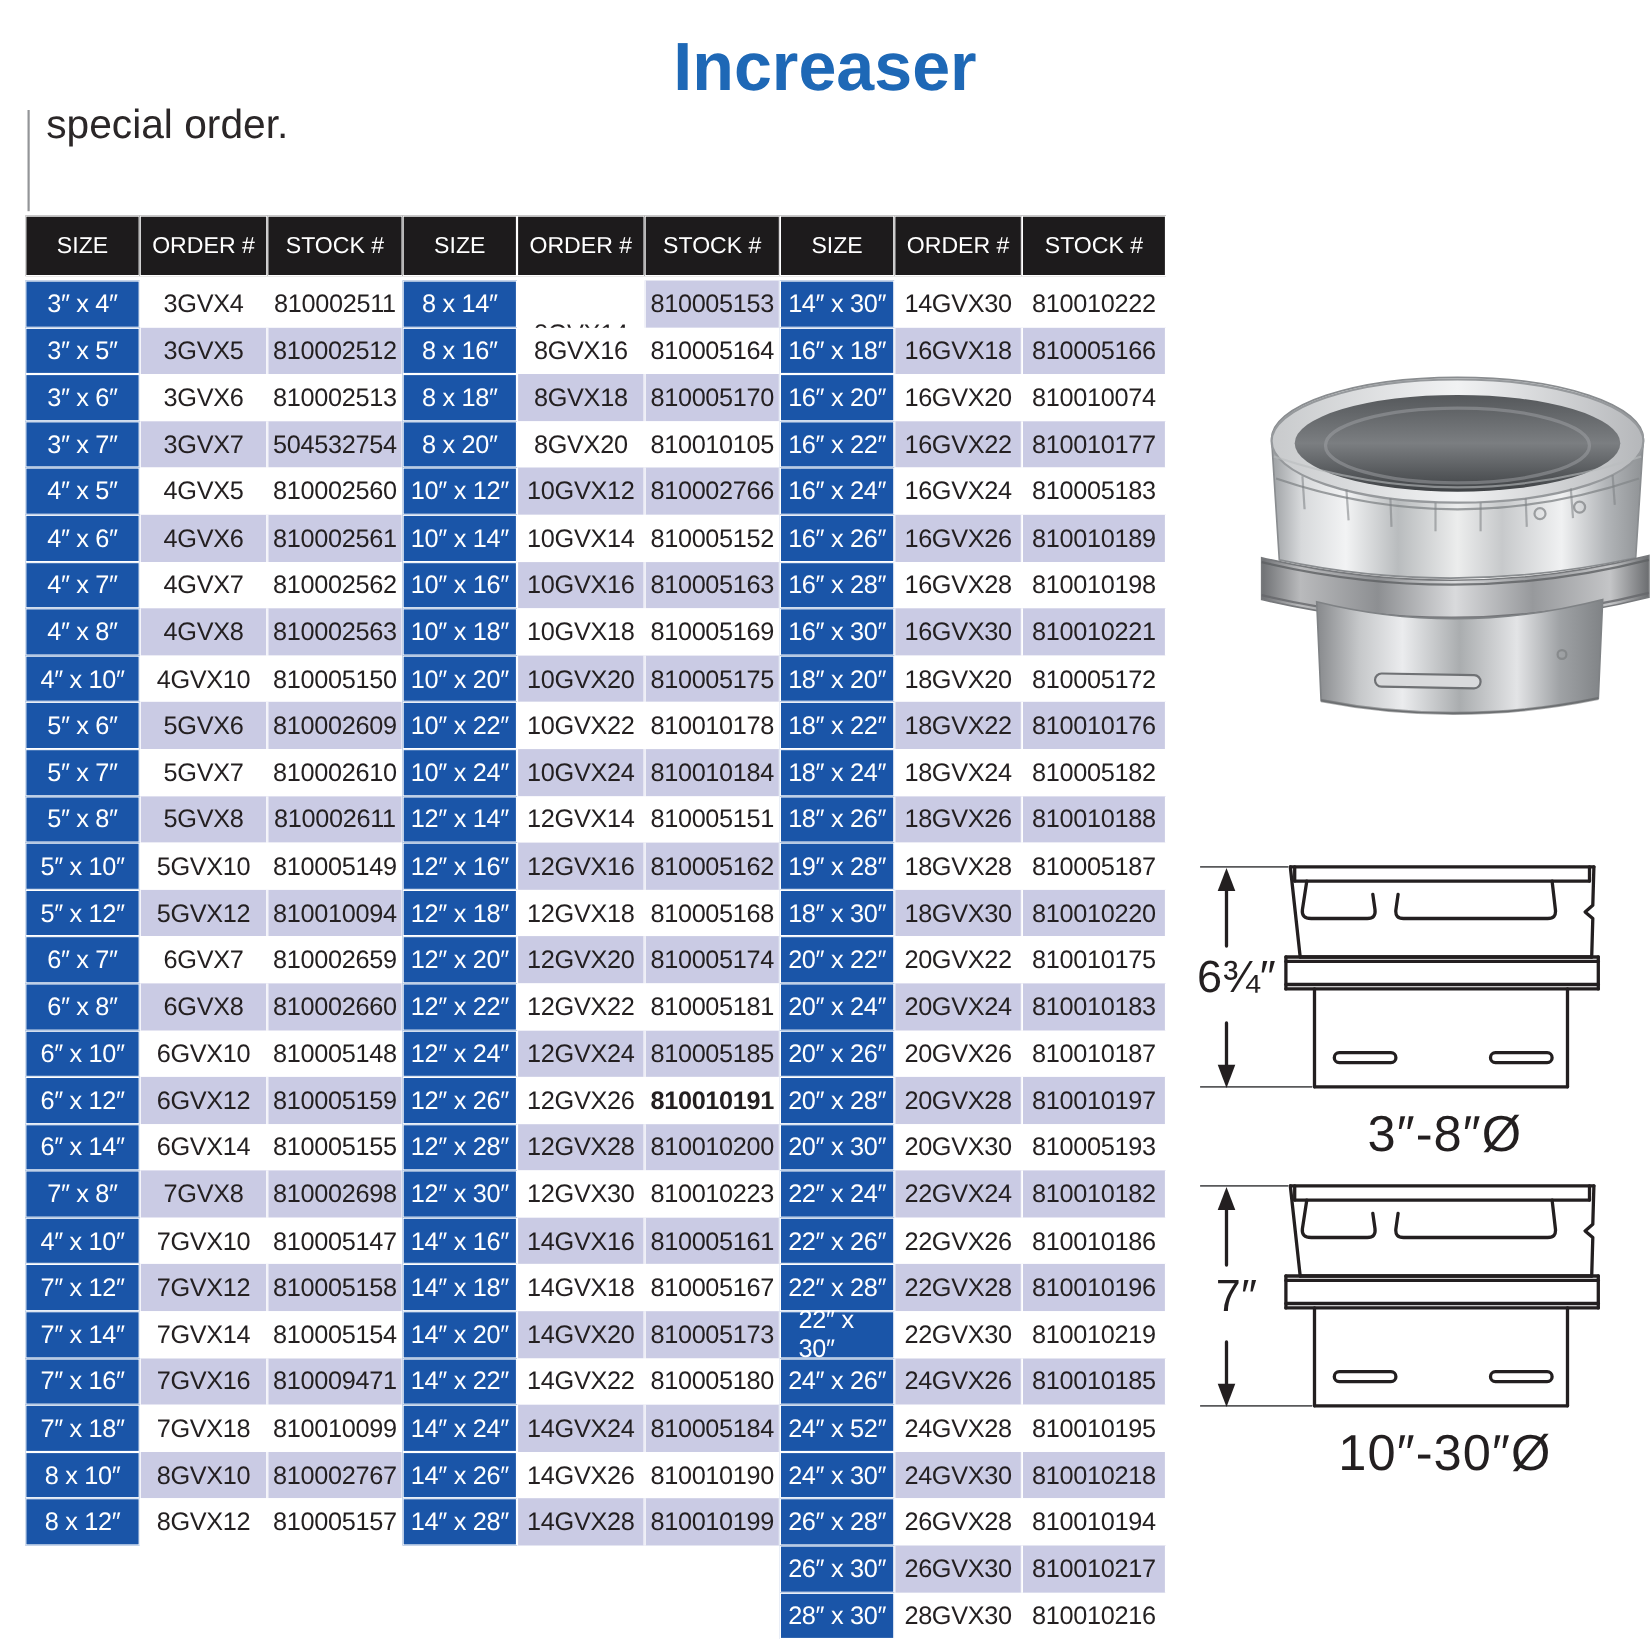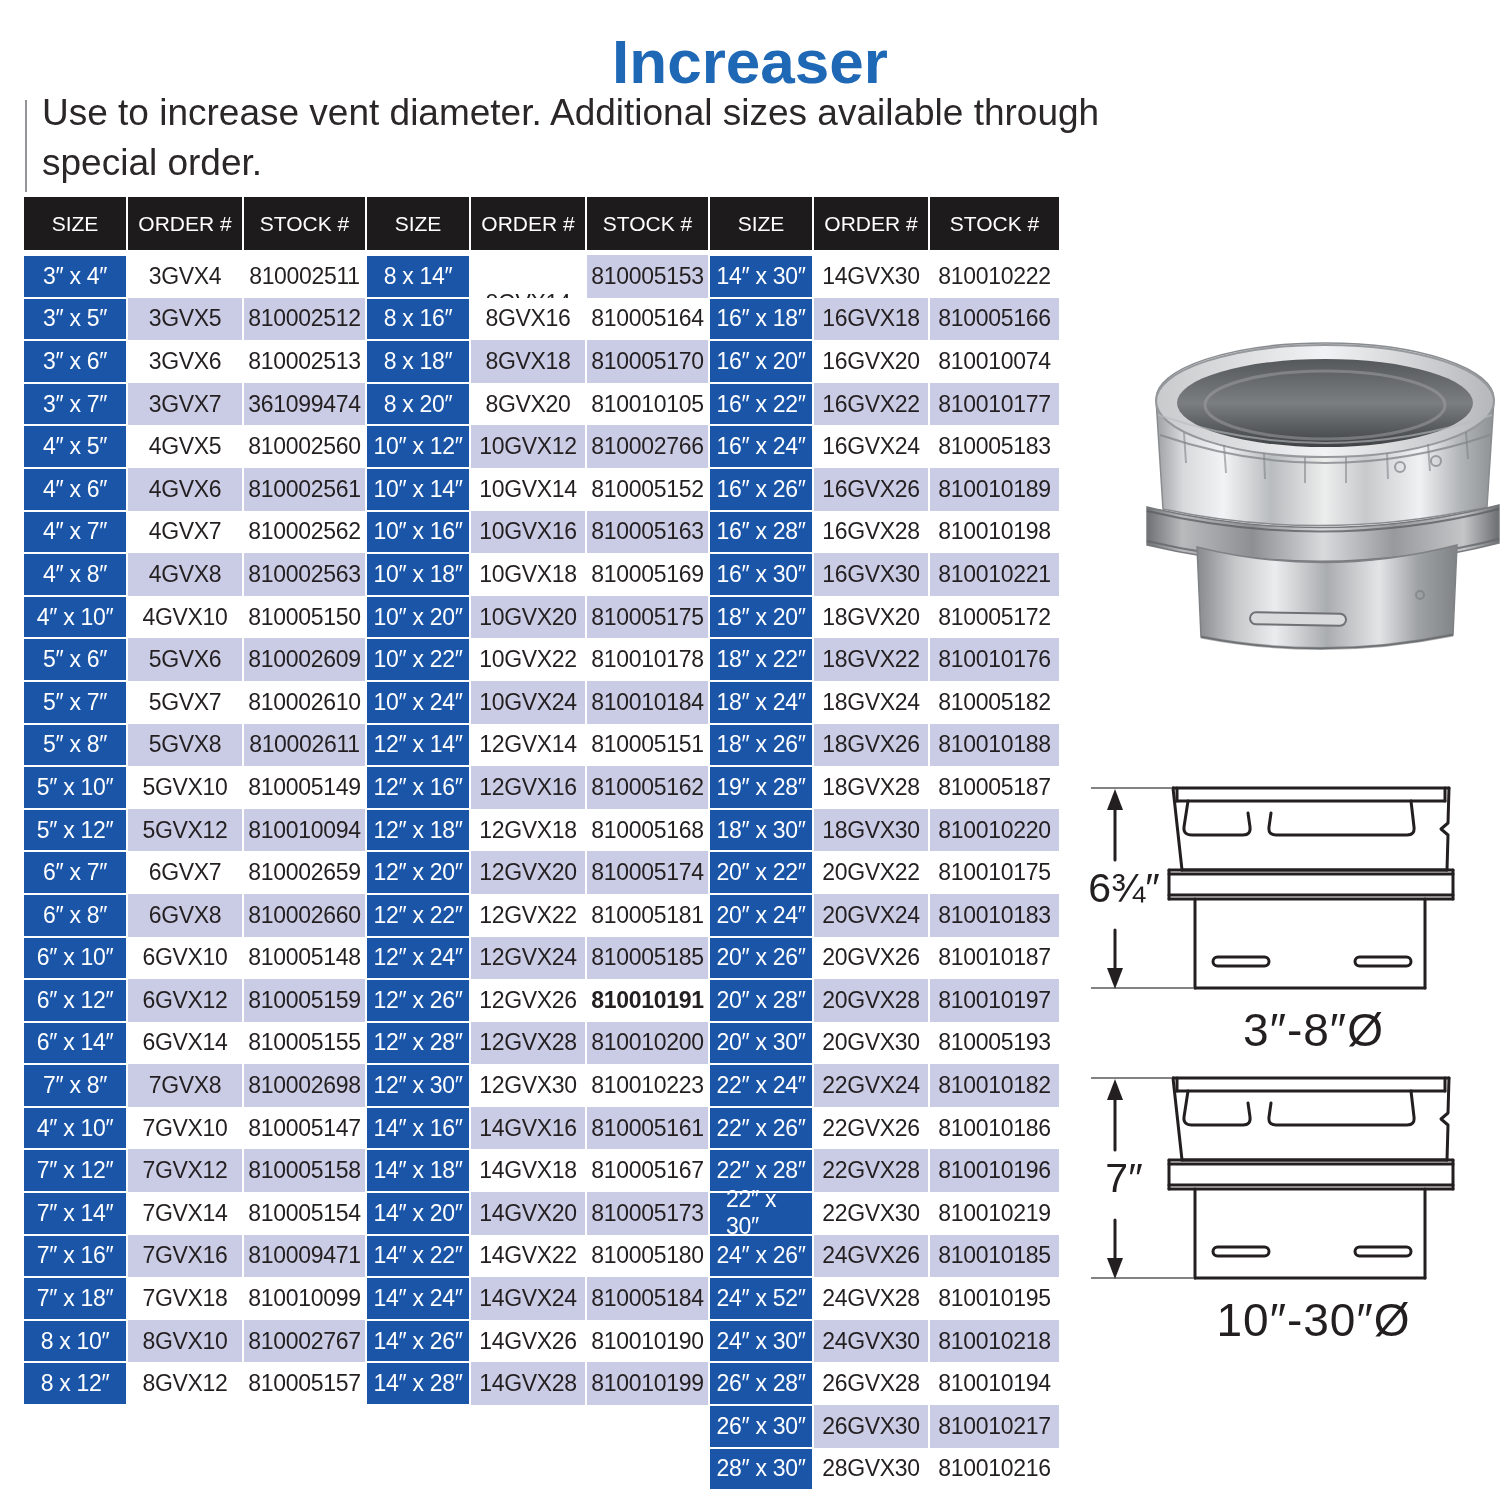--- a/index.html
+++ b/index.html
@@ -53,21 +53,20 @@
     font-size:46px;color:#231f20;letter-spacing:1px;
   }
 </style>
 </head>
 <body>
 
 <div class="abs" id="page-title">Increaser</div>
 
 <div class="abs" id="intro-rule"></div>
 <div class="abs" id="intro">
-  <span>Use to increase vent diameter. Additional sizes available through</span>
   <span>special order.</span>
 </div>
 
 <div class="abs" id="thead">
     <div class="hcell">SIZE</div>
     <div class="hcell">ORDER #</div>
     <div class="hcell">STOCK #</div>
     <div class="hcell">SIZE</div>
     <div class="hcell">ORDER #</div>
     <div class="hcell">STOCK #</div>
@@ -80,21 +79,21 @@
     <div class="cell data plain" style="grid-area: 1 / 2;">3GVX4</div>
     <div class="cell data plain" style="grid-area: 1 / 3;">810002511</div>
     <div class="cell size" style="grid-area: 2 / 1;">3″ x 5″</div>
     <div class="cell data alt" style="grid-area: 2 / 2;">3GVX5</div>
     <div class="cell data alt" style="grid-area: 2 / 3;">810002512</div>
     <div class="cell size" style="grid-area: 3 / 1;">3″ x 6″</div>
     <div class="cell data plain" style="grid-area: 3 / 2;">3GVX6</div>
     <div class="cell data plain" style="grid-area: 3 / 3;">810002513</div>
     <div class="cell size" style="grid-area: 4 / 1;">3″ x 7″</div>
     <div class="cell data alt" style="grid-area: 4 / 2;">3GVX7</div>
-    <div class="cell data alt" style="grid-area: 4 / 3;">361099474</div>
+    <div class="cell data alt" style="grid-area: 4 / 3;">504532754</div>
     <div class="cell size" style="grid-area: 5 / 1;">4″ x 5″</div>
     <div class="cell data plain" style="grid-area: 5 / 2;">4GVX5</div>
     <div class="cell data plain" style="grid-area: 5 / 3;">810002560</div>
     <div class="cell size" style="grid-area: 6 / 1;">4″ x 6″</div>
     <div class="cell data alt" style="grid-area: 6 / 2;">4GVX6</div>
     <div class="cell data alt" style="grid-area: 6 / 3;">810002561</div>
     <div class="cell size" style="grid-area: 7 / 1;">4″ x 7″</div>
     <div class="cell data plain" style="grid-area: 7 / 2;">4GVX7</div>
     <div class="cell data plain" style="grid-area: 7 / 3;">810002562</div>
     <div class="cell size" style="grid-area: 8 / 1;">4″ x 8″</div>

